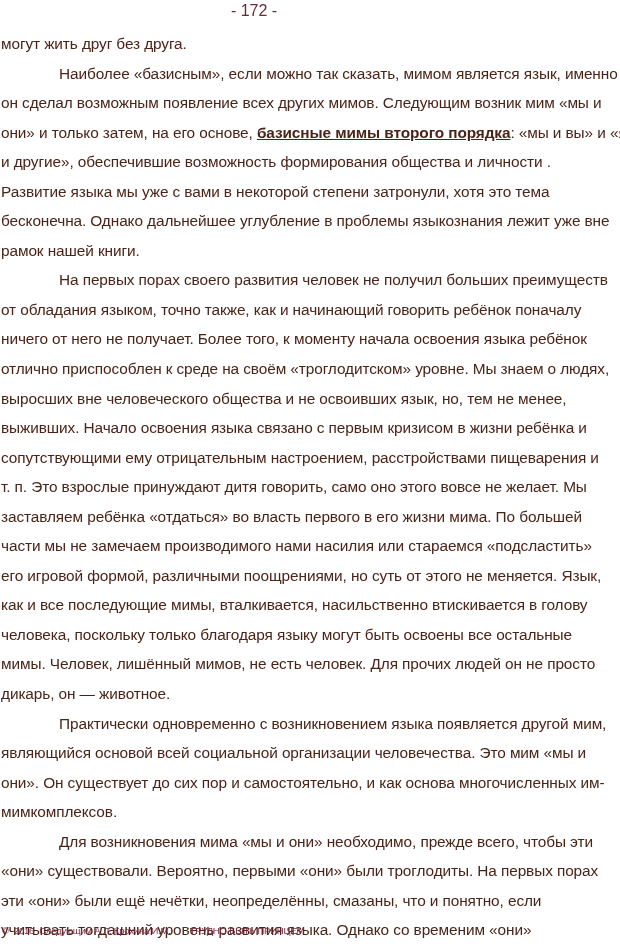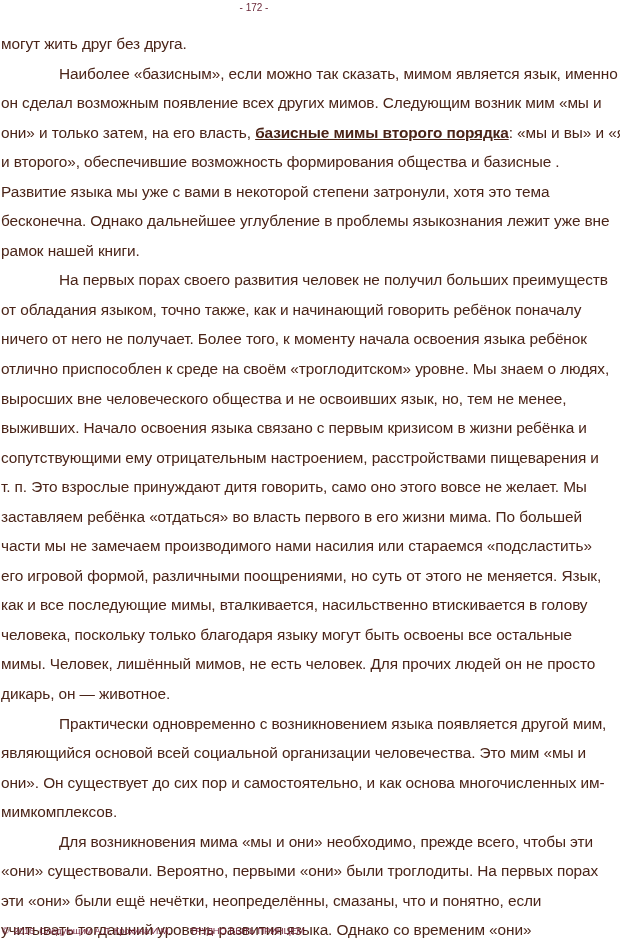--- a/index.html
+++ b/index.html
@@ -1,19 +1,19 @@
 <!DOCTYPE html>
 <html><head>
 <meta charset="utf-8">
 <style>
   html, body { margin: 0; padding: 0; background: #ffffff; }
   body { width: 620px; height: 944px; position: relative; overflow: hidden; }
   .page-num {
     position: absolute; top: 2px; left: 0; width: 508px; text-align: center;
-    font-family: "Liberation Sans", sans-serif; font-size: 10px; color: #6b2a3a;
+    font-family: "Liberation Sans", sans-serif; font-size: 16px; color: #6b2a3a;
   }
   .text-body {
     position: absolute; top: 29px; left: 1px; width: 622px;
     font-family: "Liberation Sans", sans-serif; font-size: 15.4px;
     line-height: 29.55px; color: #4a2418; letter-spacing: -0.1px;
   }
   .line { white-space: nowrap; display: block; height: 29.55px; }
   .indent { padding-left: 58px; }
   .u { text-decoration: underline; font-weight: bold; }
   .i { }
@@ -27,22 +27,22 @@
 </style>
 </head>
 <body>
 
 <div class="page-num">- 172 -</div>
 
 <div class="text-body">
   <span class="line">могут жить друг без друга.</span>
   <span class="line indent">Наиболее «базисным», если можно так сказать, мимом является язык, именно</span>
   <span class="line">он сделал возможным появление всех других мимов. Следующим возник мим «мы и</span>
-  <span class="line"><span>они» и только затем, на его власть, </span><span class="u">базисные мимы второго порядка</span><span>: «</span><span class="i">мы и вы</span><span>» и «</span><span class="i">я</span></span>
-  <span class="line"><span class="i">и второго»</span><span>, обеспечившие возможность формирования общества и базисные .</span></span>
+  <span class="line"><span>они» и только затем, на его основе, </span><span class="u">базисные мимы второго порядка</span><span>: «</span><span class="i">мы и вы</span><span>» и «</span><span class="i">я</span></span>
+  <span class="line"><span class="i">и другие»</span><span>, обеспечившие возможность формирования общества и личности .</span></span>
   <span class="line">Развитие языка мы уже с вами в некоторой степени затронули, хотя это тема</span>
   <span class="line">бесконечна. Однако дальнейшее углубление в проблемы языкознания лежит уже вне</span>
   <span class="line">рамок нашей книги.</span>
   <span class="line indent">На первых порах своего развития человек не получил больших преимуществ</span>
   <span class="line">от обладания языком, точно также, как и начинающий говорить ребёнок поначалу</span>
   <span class="line">ничего от него не получает. Более того, к моменту начала освоения языка ребёнок</span>
   <span class="line">отлично приспособлен к среде на своём «троглодитском» уровне. Мы знаем о людях,</span>
   <span class="line">выросших вне человеческого общества и не освоивших язык, но, тем не менее,</span>
   <span class="line">выживших. Начало освоения языка связано с первым кризисом в жизни ребёнка и</span>
   <span class="line">сопутствующими ему отрицательным настроением, расстройствами пищеварения и</span>

